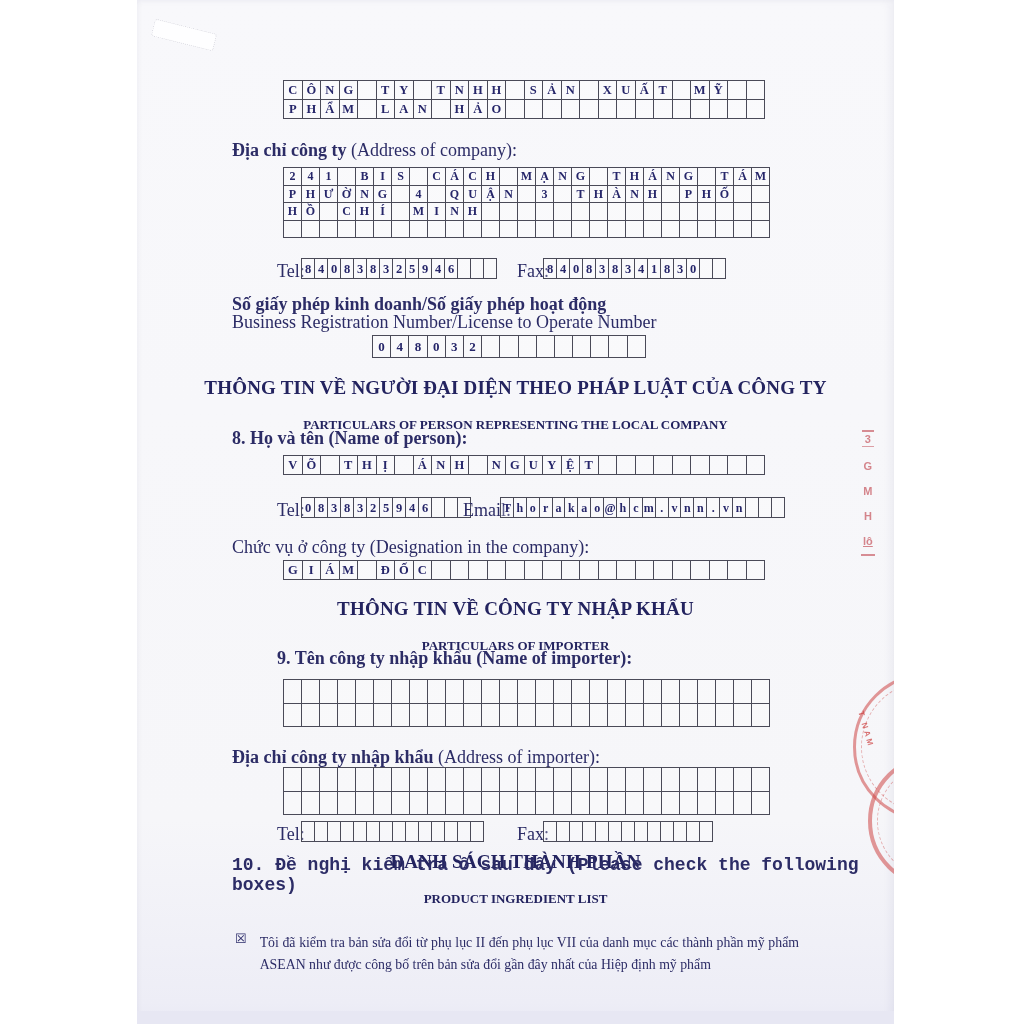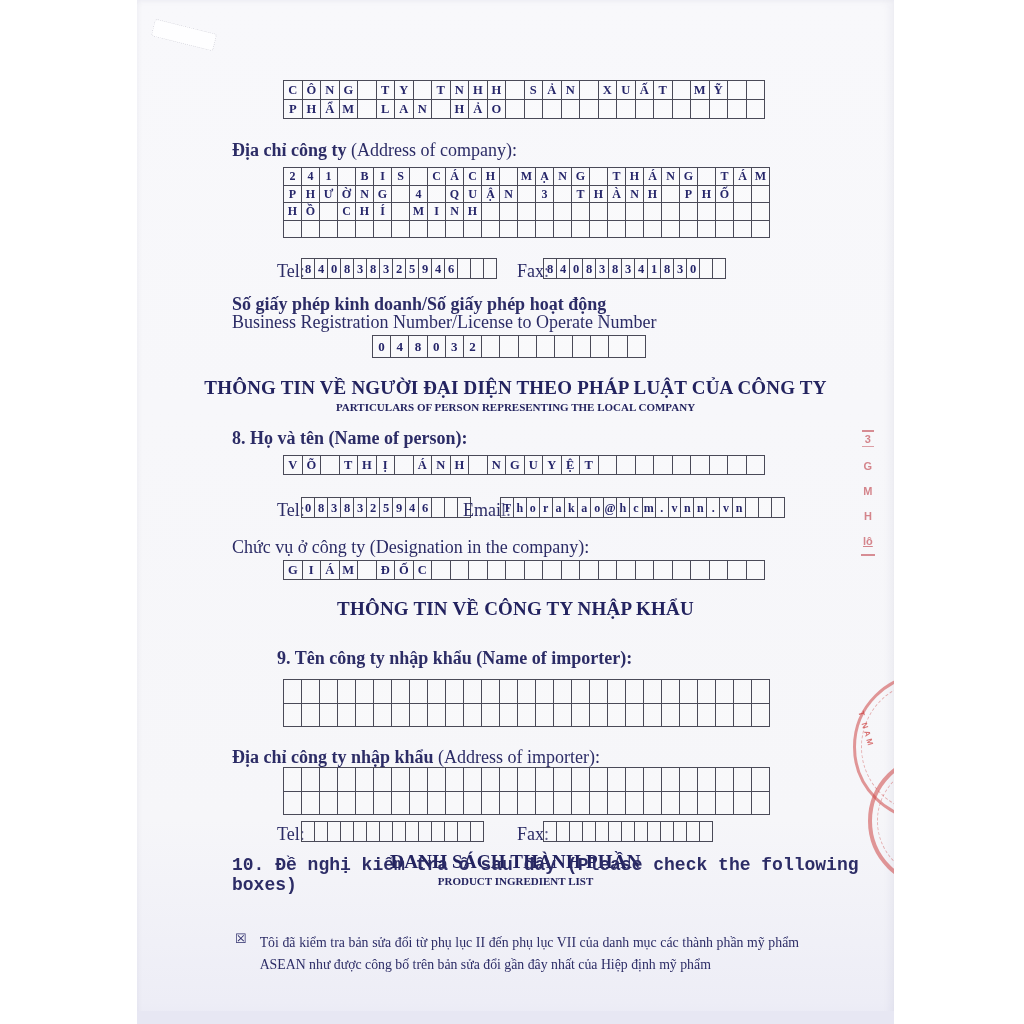--- a/index.html
+++ b/index.html
@@ -38,21 +38,21 @@
   .g-addr .cell{width:19px;height:18.5px;font-size:12px;line-height:17px;}
   .g-imp  .cell{width:19px;height:24.5px;font-size:12px;line-height:23px;}
   .g-dig  .cell{width:14px;height:21px;font-size:12.5px;line-height:20px;}
   .g-email .cell{width:13.9px;height:21px;font-size:12px;line-height:20px;}
   .g-lic  .cell{width:19.2px;height:23px;font-size:13px;line-height:22px;}
 
   .label{font-size:18px;color:#2c2c66;}
   .b{font-weight:bold;}
   .sec{text-align:center;font-weight:bold;color:#23235f;}
   .sec .vn{font-size:19px;letter-spacing:.2px;}
-  .sec .en{font-size:11px;margin-top:2px;}
+  .sec .en{font-size:13px;margin-top:18px;}
 
   .check-row{display:flex;align-items:flex-start;}
   .check-glyph{font-size:13px;line-height:21px;margin-right:9px;flex:0 0 auto;}
   .check-text{font-size:13.8px;line-height:1.58;text-align:justify;margin:4px;color:#2c2c66;}
 
   
   .edge-marks{display:flex;flex-direction:column;align-items:center;gap:13px;
     color:rgba(193,70,80,.65);font-size:11px;font-weight:bold;font-family:"Liberation Sans",sans-serif;}
   .edge-marks .mark:first-child{border-top:2px solid rgba(193,70,80,.6);border-bottom:1px solid rgba(193,70,80,.5);padding:1px 3px;}
   .edge-marks .mark:last-child{border-bottom:2px solid rgba(193,70,80,.6);padding:0 2px 7px;text-decoration:underline;}
@@ -426,20 +426,21 @@
         <span class="cell"></span>
         <span class="cell"></span>
         <span class="cell"></span>
         <span class="cell"></span>
         <span class="cell"></span>
       </div>
     </div>
 
   <div class="abs sec" style="left:40px;top:598px;width:677px;">
     <div class="vn">THÔNG TIN VỀ CÔNG TY NHẬP KHẨU</div>
+    <div class="en">PARTICULARS OF IMPORTER</div>
   </div>
 
   <div class="abs label b" style="left:95px;top:648px;margin-left:45px;">9. Tên công ty nhập khẩu (Name of importer):</div>
   <div class="abs char-grid g-imp" style="left:146px;top:679px;">
       <div class="grid-row">
         <span class="cell"></span>
         <span class="cell"></span>
         <span class="cell"></span>
         <span class="cell"></span>
         <span class="cell"></span>

